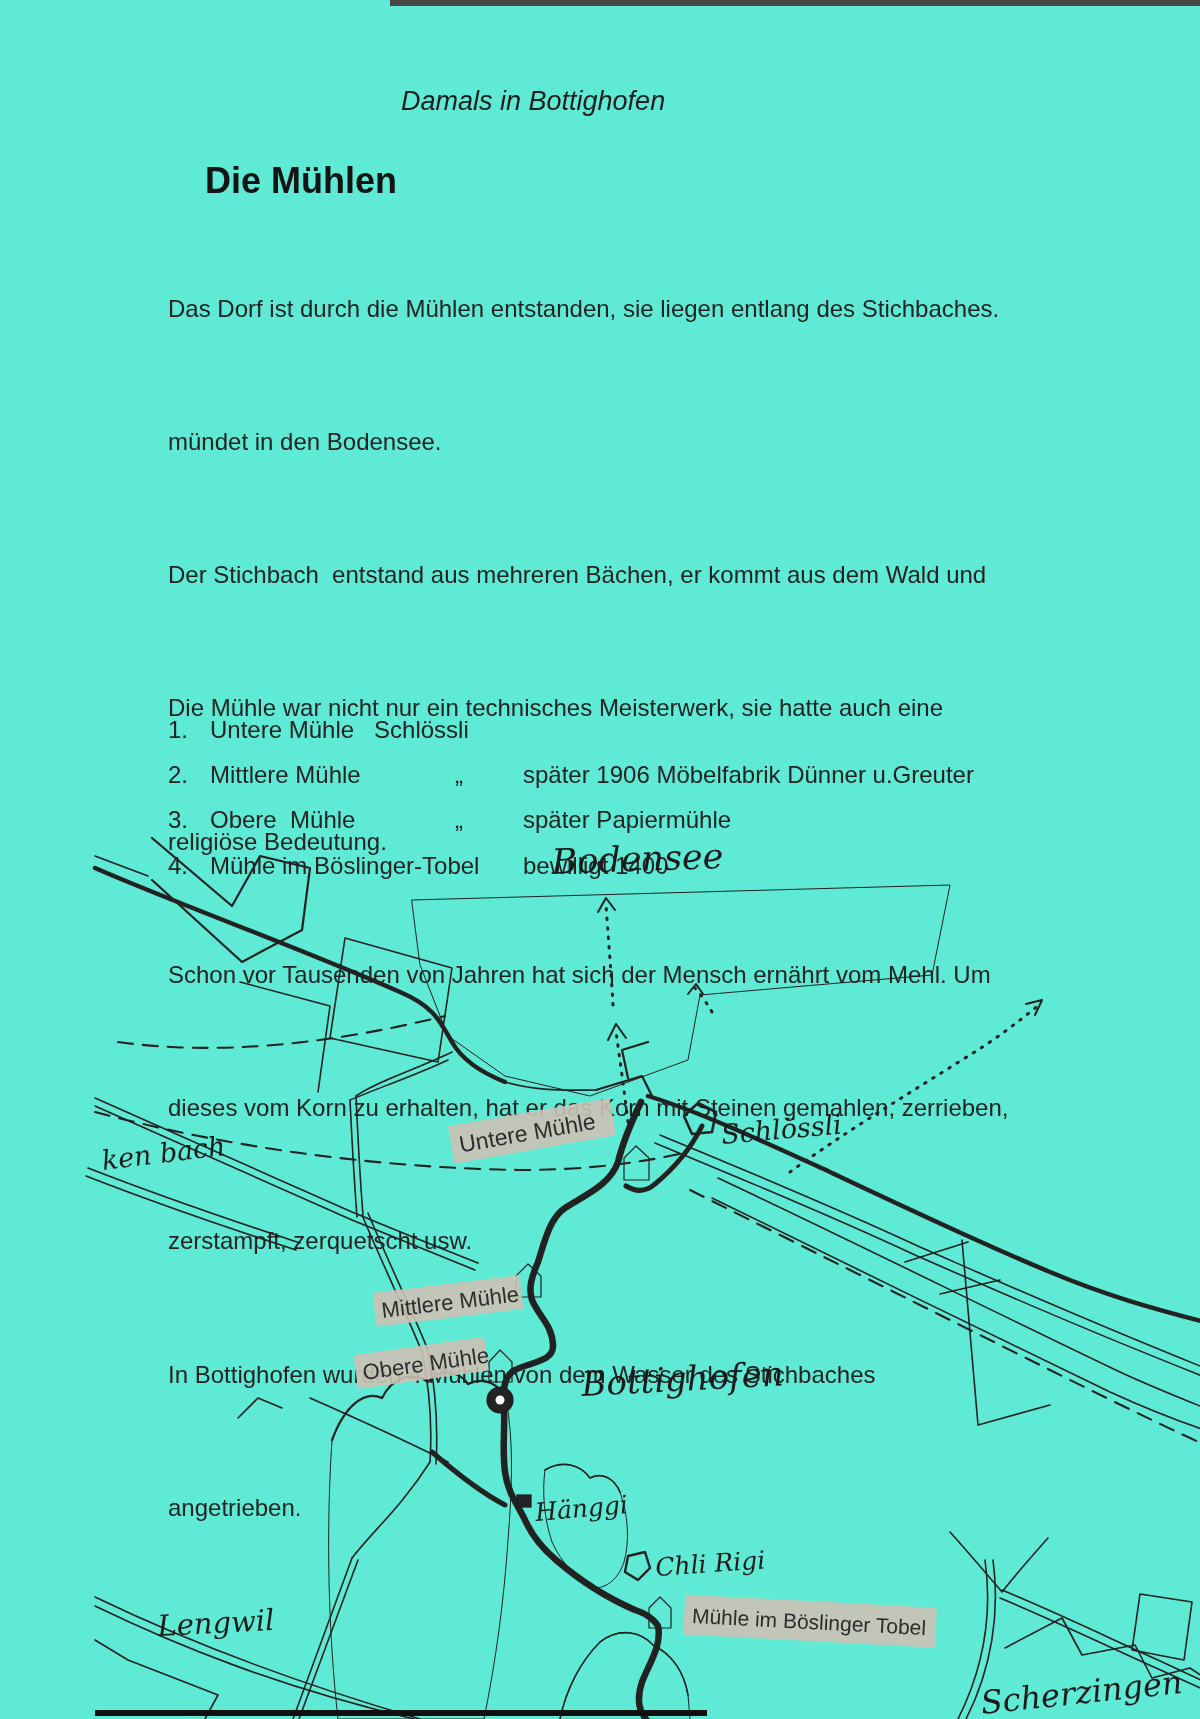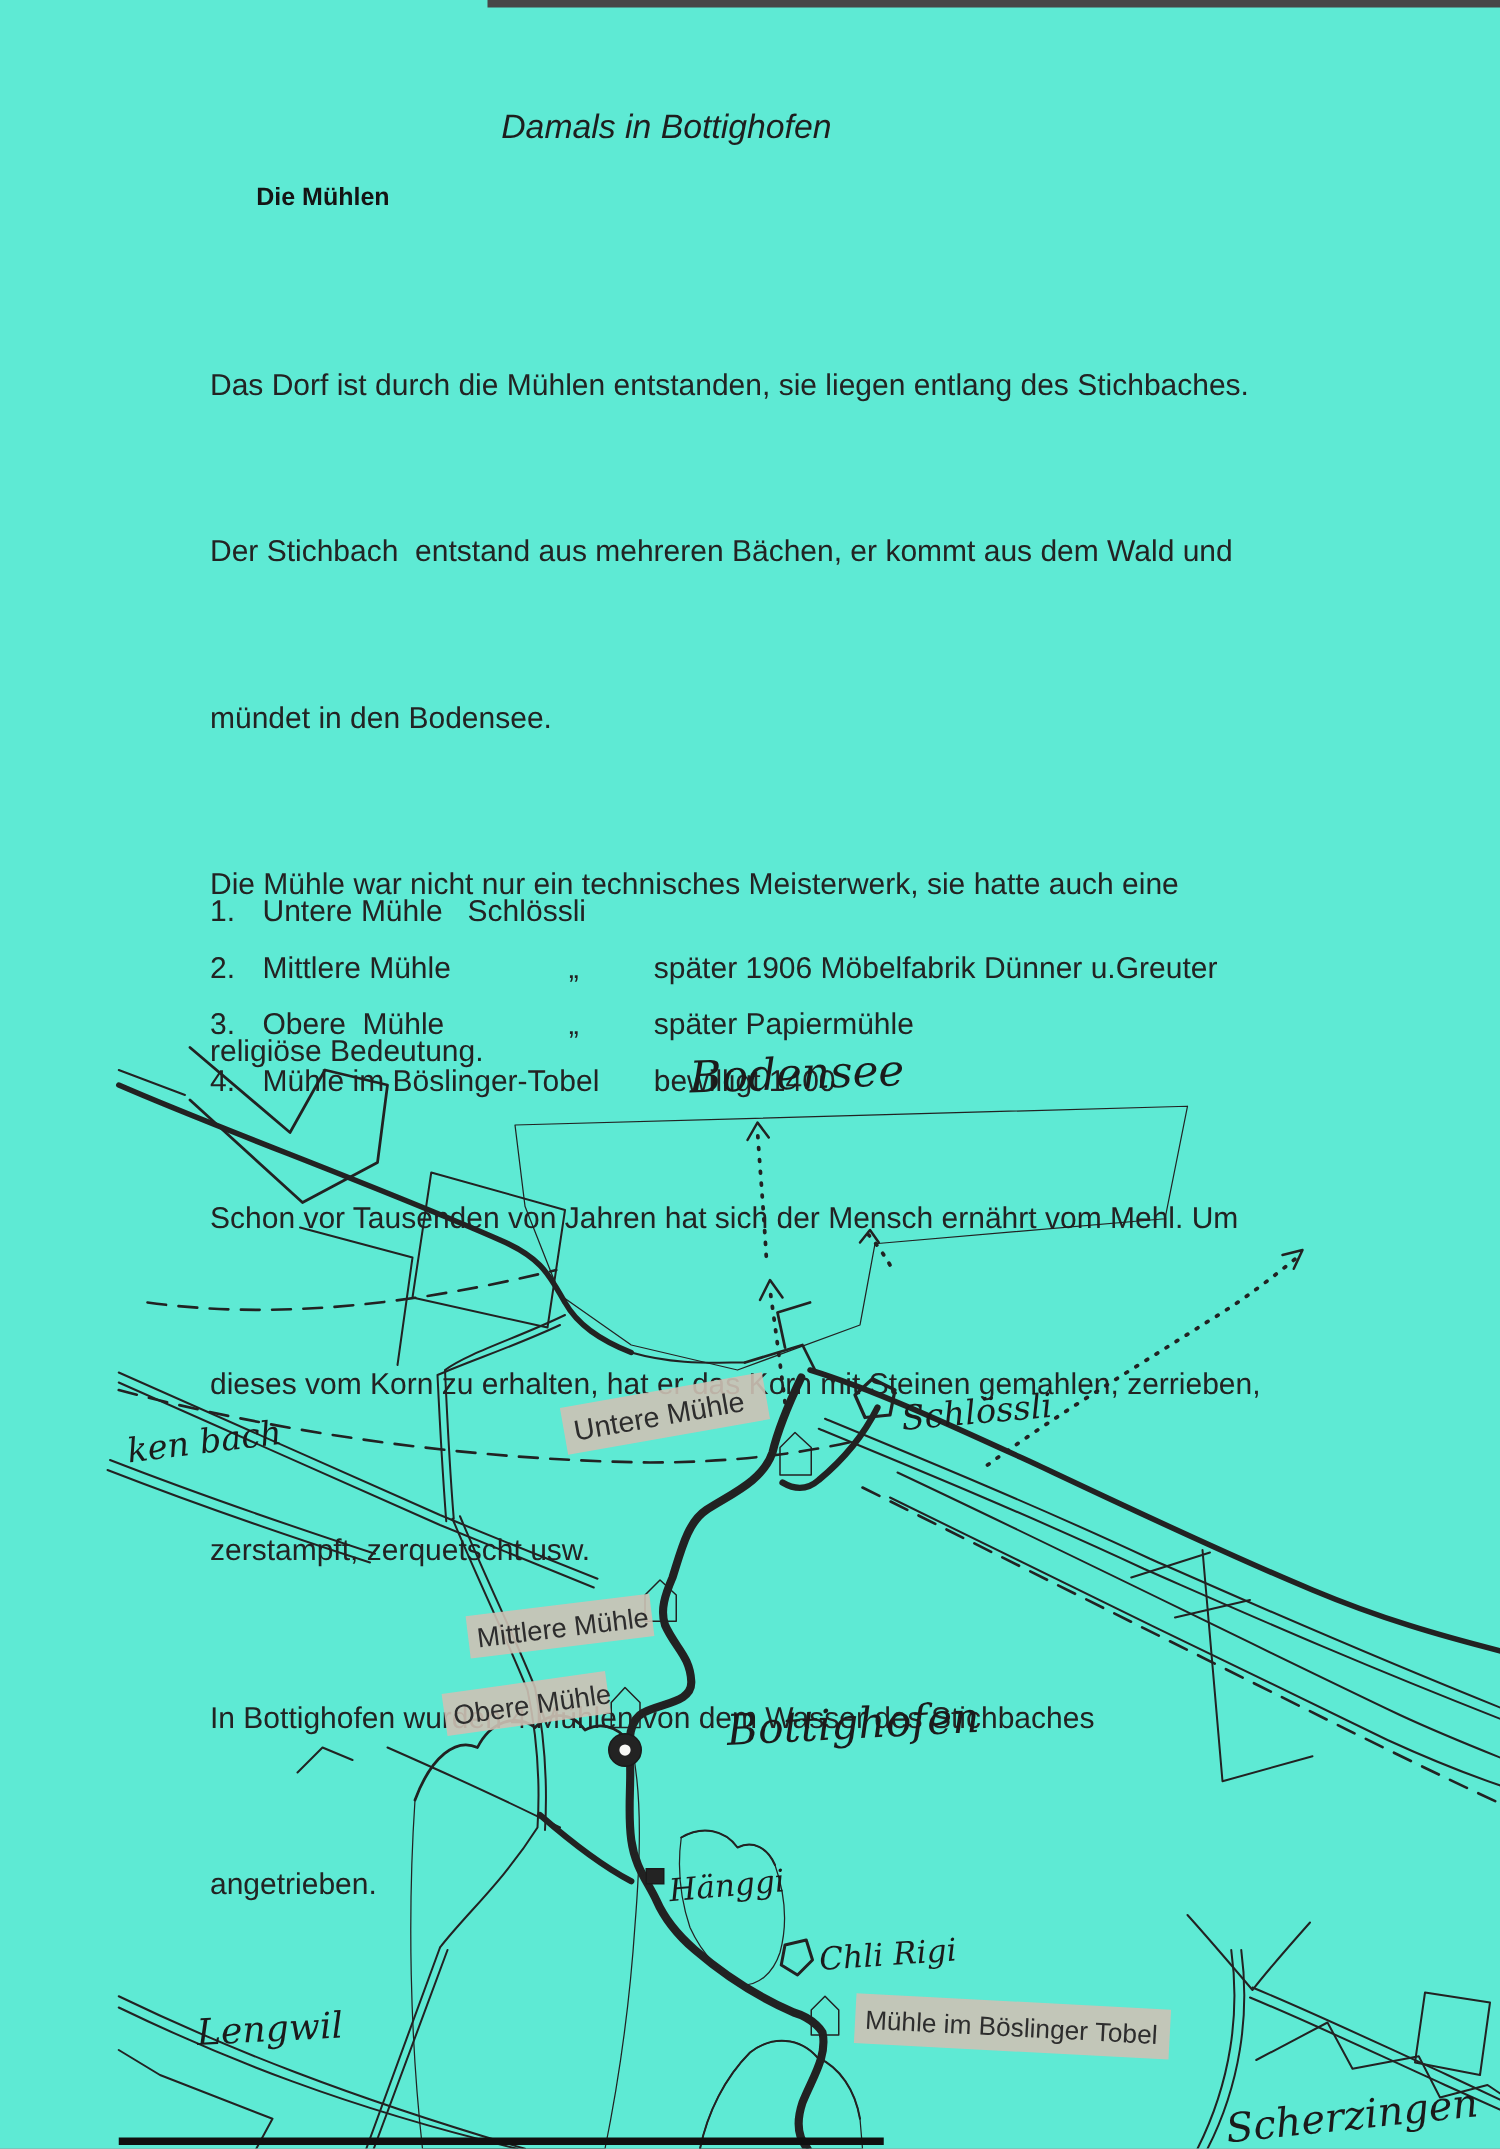--- a/index.html
+++ b/index.html
@@ -4,21 +4,21 @@
 <style>
   html,body{margin:0;padding:0;background:#9a9a9a;}
   .page{
     position:relative;width:1200px;height:1719px;margin:0 auto;
     background:#5eead4;overflow:hidden;
     font-family:"Liberation Sans",sans-serif;color:#242424;
   }
   .scan-top-bar{position:absolute;left:390px;top:0;width:810px;height:6px;background:#474747;}
   .scan-bottom-line{position:absolute;left:95px;top:1710px;width:612px;height:6px;background:#101010;}
   .title{position:absolute;left:401px;top:86px;font-size:27px;font-style:italic;color:#1e1e1e;white-space:pre;}
-  .heading{position:absolute;left:205px;top:147px;font-size:20px;font-weight:bold;color:#141414;white-space:pre;}
+  .heading{position:absolute;left:205px;top:160px;font-size:36px;font-weight:bold;color:#141414;white-space:pre;}
   .para{position:absolute;left:168px;top:198px;font-size:24px;line-height:44.4px;white-space:pre;color:#232323;}
   .mills-list{position:absolute;left:168px;top:716px;font-size:24px;color:#232323;}
   .mills-list .row{display:grid;grid-template-columns:42px 245px 68px auto;height:45.2px;align-items:start;}
   .mills-list .cell{white-space:pre;overflow:visible;}
   .map{position:absolute;left:0;top:830px;}
   .map path,.map polyline{fill:none;stroke:#222;stroke-linecap:round;stroke-linejoin:round;}
   .thin{stroke-width:1.6;}
   .med{stroke-width:2.2;}
   .thick{stroke-width:4.4;stroke:#151515;}
   .dash{stroke-width:2.1;stroke-dasharray:15 10;}
@@ -35,22 +35,22 @@
 
 <div class="page">
 
   <div class="scan-top-bar"></div>
 
   <div class="title">Damals in Bottighofen</div>
   <div class="heading">Die Mühlen</div>
 
   <div class="para">
     <div>Das Dorf ist durch die Mühlen entstanden, sie liegen entlang des Stichbaches.</div>
+    <div>mündet in den Bodensee.</div>
     <div>Der Stichbach  entstand aus mehreren Bächen, er kommt aus dem Wald und</div>
-    <div>mündet in den Bodensee.</div>
     <div>Die Mühle war nicht nur ein technisches Meisterwerk, sie hatte auch eine</div>
     <div>religiöse Bedeutung.</div>
     <div>Schon vor Tausenden von Jahren hat sich der Mensch ernährt vom Mehl. Um</div>
     <div>dieses vom Korn zu erhalten, hat er das Korn mit Steinen gemahlen, zerrieben,</div>
     <div>zerstampft, zerquetscht usw.</div>
     <div>In Bottighofen wurden 4 Mühlen von dem Wasser des Stichbaches</div>
     <div>angetrieben.</div>
   </div>
 
   <div class="mills-list">

